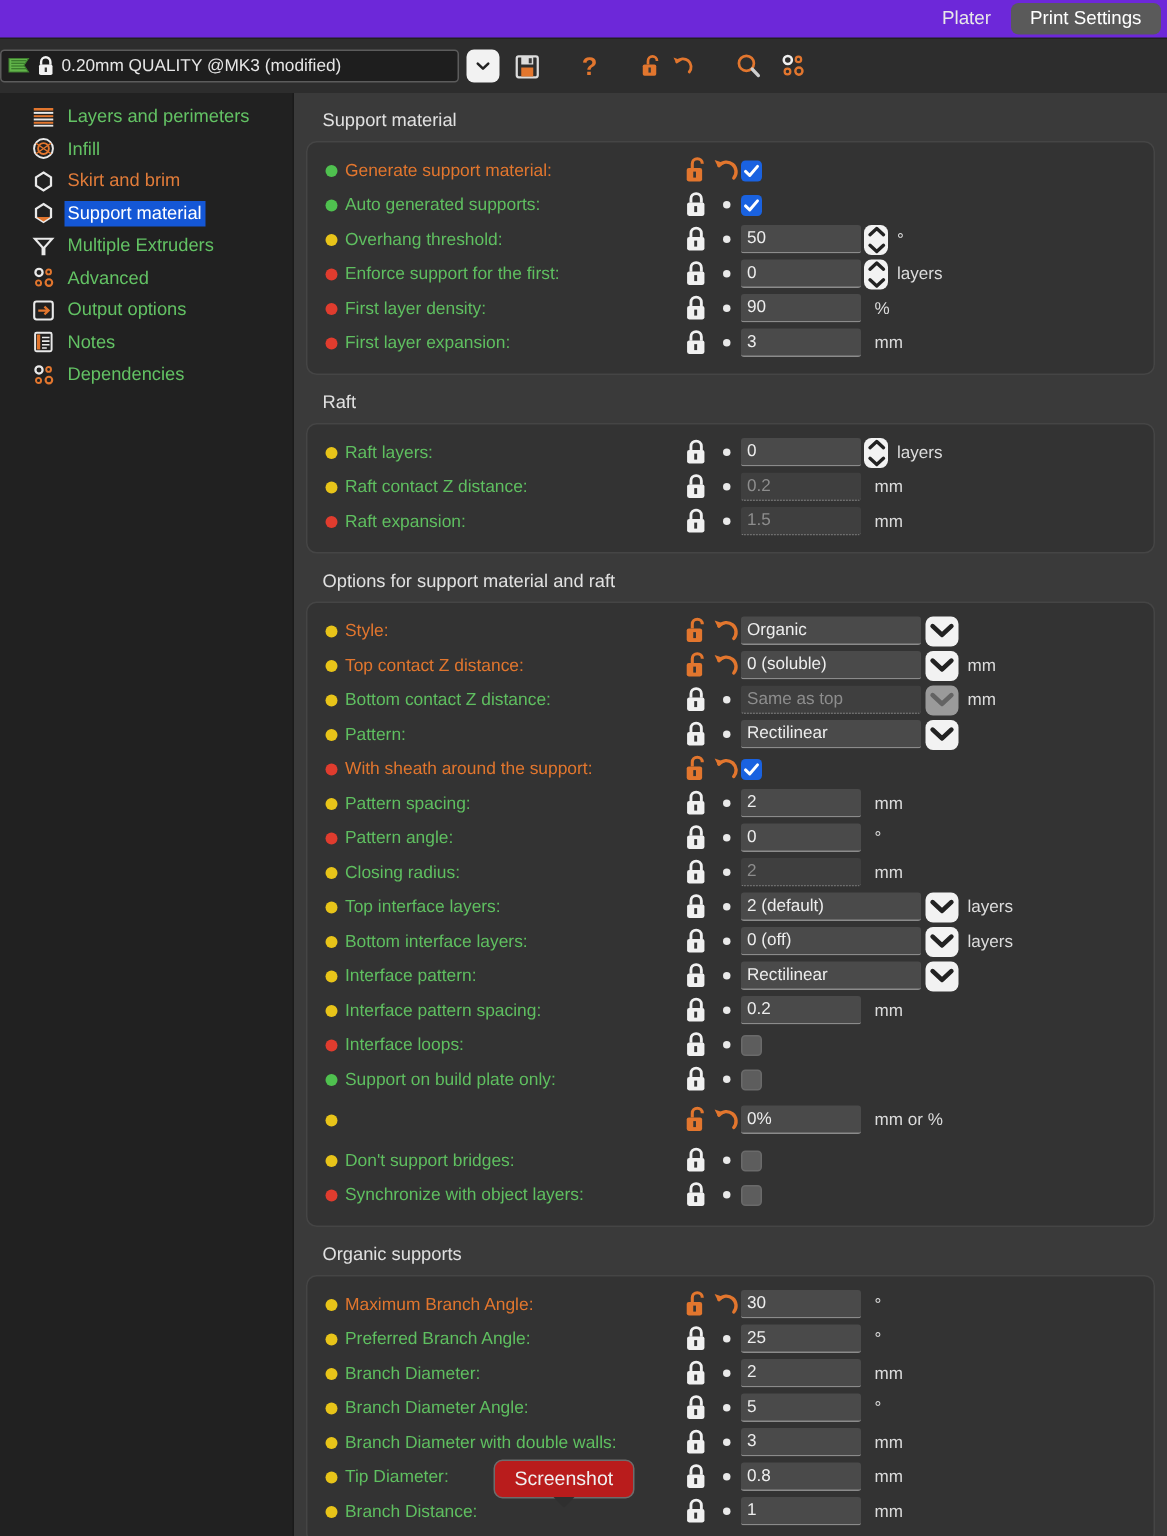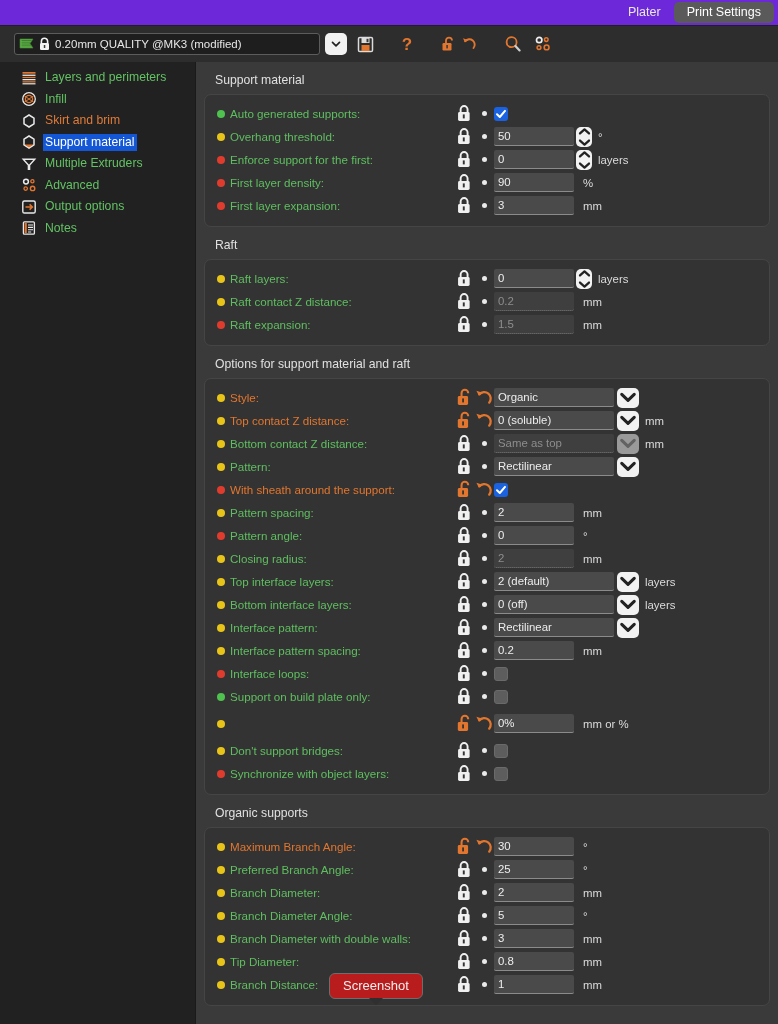--- a/index.html
+++ b/index.html
@@ -23,21 +23,21 @@
   .tab {
     font-size: 12.5px; color: #e8e8e8; padding: 3px 13px 4px;
     border-radius: 5px; line-height: 14px; white-space: nowrap;
   }
   .tab.active { background: #5a5a5a; color: #ffffff; }
 
   
   .presetbar {
     position: absolute; top: 26px; left: 0; right: 0; height: 36px;
     background: #2d2d2d;
-    display: flex; align-items: center; padding: 0 14px;
+    display: flex; align-items: center; padding: 0 0;
   }
   .preset-combo {
     width: 306px; height: 22px; background: #1e1e1e;
     border: 1px solid #5c5c5c; border-radius: 3px;
     display: flex; align-items: center; padding: 0 4px; gap: 4px;
   }
   .preset-combo .ptext {
     color: #e6e6e6; font-size: 11.5px; white-space: nowrap; overflow: hidden;
   }
   .flag-icon { width: 15px; height: 12px; flex: 0 0 auto; }
@@ -290,28 +290,63 @@
           <span class="nlabel" style="color: rgb(99, 194, 100);">Output options</span>
         </div>
         <div class="navrow">
           <svg viewBox="0 0 16 16" class="nico">
             <rect x="2.4" y="1.8" width="11" height="12.4" rx="1" fill="none" stroke="#e9e9e9" stroke-width="1.3"></rect>
        <rect x="3.6" y="3" width="2.2" height="10" fill="#e2762e"></rect>
        <path d="M7 5 h5 M7 7.4 h5 M7 9.8 h5 M7 12 h3.2" stroke="#e9e9e9" stroke-width="1.1"></path>
           </svg>
           <span class="nlabel" style="color: rgb(99, 194, 100);">Notes</span>
         </div>
+        <div class="navrow">
+          <svg viewBox="0 0 16 16" class="nico">
+            <circle cx="5" cy="4.6" r="2.4" fill="none" stroke="#e9e9e9" stroke-width="1.5"></circle>
+       <circle cx="11.4" cy="4.3" r="1.6" fill="none" stroke="#e2762e" stroke-width="1.3"></circle>
+       <circle cx="4.7" cy="11.6" r="1.7" fill="none" stroke="#e2762e" stroke-width="1.3"></circle>
+       <circle cx="11.6" cy="11.4" r="2.2" fill="none" stroke="#e2762e" stroke-width="1.4"></circle>
+          </svg>
+          <span class="nlabel" style="color: rgb(99, 194, 100);">Dependencies</span>
+        </div>
       </div>
     <div class="content" id="content-host">
         <div class="group">
           <div class="group-title">Support material</div>
           <div class="group-box">
             <div class="row">
               <div class="rowwrap">
                 <span class="bullet" style="background: rgb(79, 193, 79);"></span>
+                <span class="label" style="color: rgb(226, 118, 46);">Generate support material:</span>
+                <div class="ctrls">
+                  <span class="lockcell">
+                    <svg viewBox="0 0 14 15" class="">
+                      <path d="M4.3 6.2 V4 a2.6 2.6 0 0 1 5.2 0" fill="none" stroke="#e2762e" stroke-width="1.6"></path>
+       <rect x="1.4" y="6.2" width="8" height="7" rx="1.1" fill="#e2762e"></rect>
+       <rect x="4.8" y="8.1" width="1.4" height="3.1" fill="#333"></rect>
+                    </svg>
+                  </span>
+                  <span class="revcell">
+                    <svg viewBox="0 0 15 15" class="">
+                      <path d="M11.4 11 A4.4 4.4 0 1 0 4 4.8" fill="none" stroke="#e2762e" stroke-width="1.7" stroke-linecap="round"></path>
+     <path d="M1.8 2 L3.6 5.6 L7 3.8 Z" fill="#e2762e"></path>
+                    </svg>
+                  </span>
+                  <span class="chk">
+                    <svg viewBox="0 0 14 14" class="">
+                      <path d="M3 7.3 L5.8 10 L11 3.9" fill="none" stroke="#fff" stroke-width="2" stroke-linecap="round" stroke-linejoin="round"></path>
+                    </svg>
+                  </span>
+                </div>
+              </div>
+            </div>
+            <div class="row">
+              <div class="rowwrap">
+                <span class="bullet" style="background: rgb(79, 193, 79);"></span>
                 <span class="label" style="color: rgb(95, 191, 96);">Auto generated supports:</span>
                 <div class="ctrls">
                   <span class="lockcell">
                     <svg viewBox="0 0 14 15" class="">
                       <path d="M3.6 6.4 V4.3 a2.7 2.7 0 0 1 5.4 0 V6.4" fill="none" stroke="#f0f0f0" stroke-width="1.5"></path>
      <rect x="1.6" y="6.2" width="9" height="7" rx="1.1" fill="#f0f0f0"></rect>
      <rect x="5.3" y="8.1" width="1.5" height="3.1" fill="#333"></rect>
                     </svg>
                   </span>
                   <span class="revcell">

